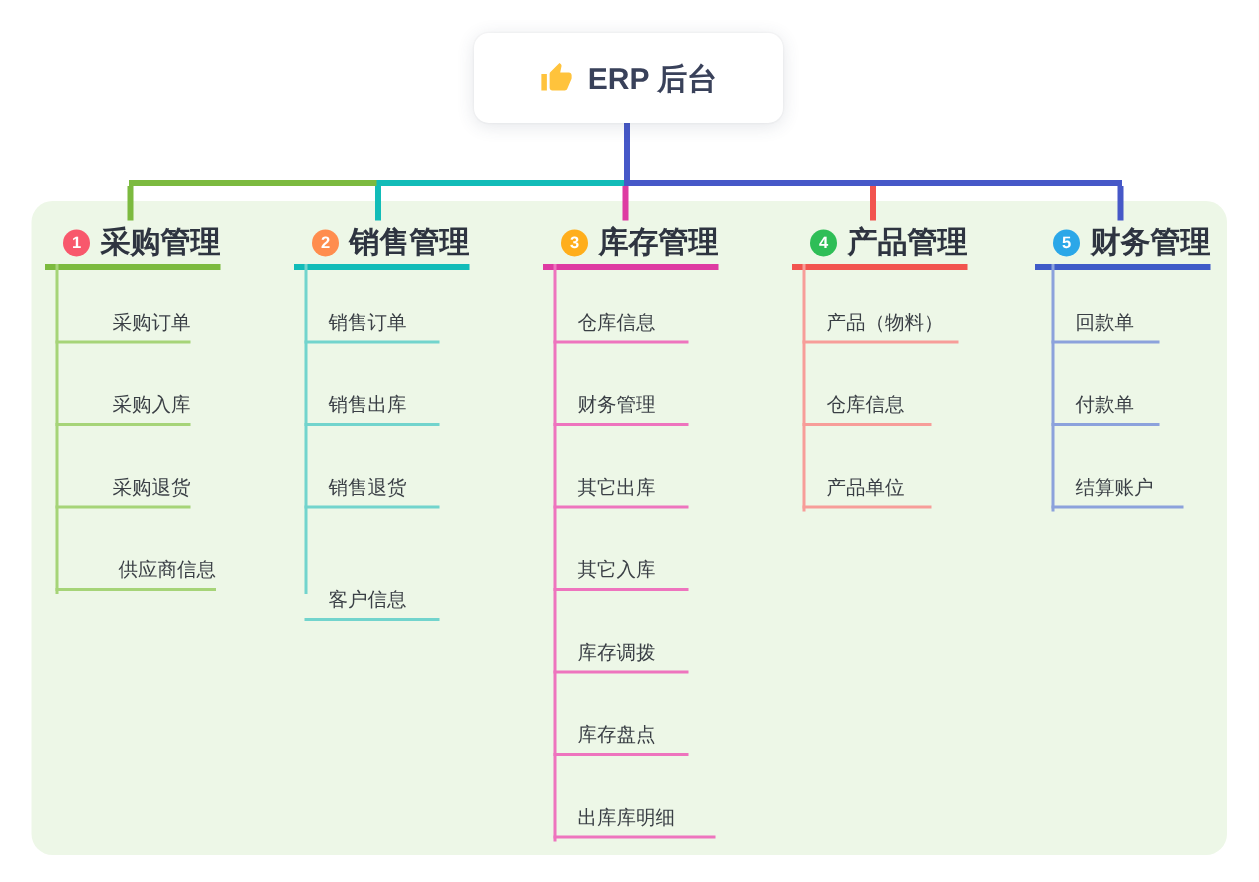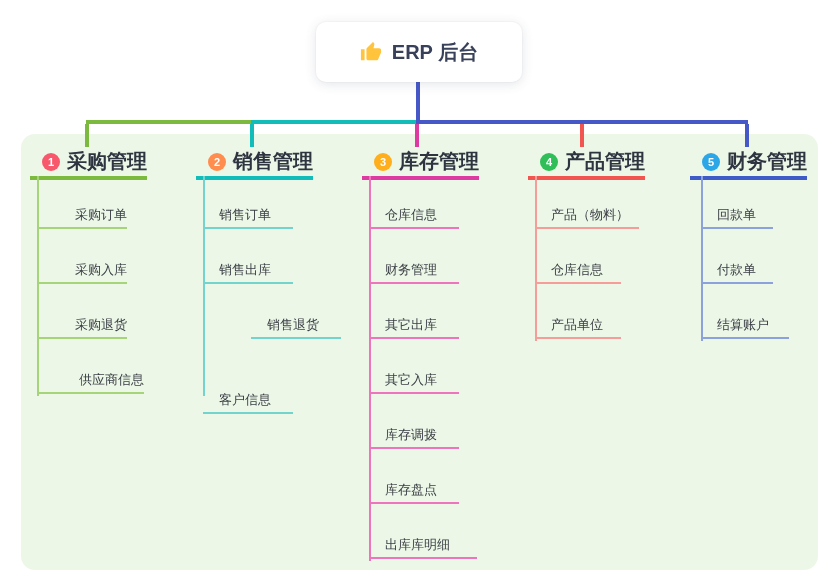--- a/index.html
+++ b/index.html
@@ -112,21 +112,21 @@
   <div class="trunk b4" style="left:535px;height:165px;"></div>
   <div class="trunk b5" style="left:701px;height:165px;"></div>
 
   <div class="child b1" style="left:37px;top:203px;width:90px;">采购订单</div>
   <div class="child b1" style="left:37px;top:258px;width:90px;">采购入库</div>
   <div class="child b1" style="left:37px;top:313px;width:90px;">采购退货</div>
   <div class="child b1" style="left:37px;top:368px;width:107px;">供应商信息</div>
 
   <div class="child b2" style="left:203px;top:203px;width:90px;">销售订单</div>
   <div class="child b2" style="left:203px;top:258px;width:90px;">销售出库</div>
-  <div class="child b2" style="left:203px;top:313px;width:90px;margin-left:48px;">销售退货</div>
+  <div class="child b2" style="left:203px;top:313px;width:90px;">销售退货</div>
   <div class="child b2" style="left:203px;top:388px;width:90px;">客户信息</div>
 
   <div class="child b3" style="left:369px;top:203px;width:90px;">仓库信息</div>
   <div class="child b3" style="left:369px;top:258px;width:90px;">财务管理</div>
   <div class="child b3" style="left:369px;top:313px;width:90px;">其它出库</div>
   <div class="child b3" style="left:369px;top:368px;width:90px;">其它入库</div>
   <div class="child b3" style="left:369px;top:478px;width:90px;">库存盘点</div>
   <div class="child b3" style="left:369px;top:423px;width:90px;">库存调拨</div>
   <div class="child b3" style="left:369px;top:533px;width:108px;">出库库明细</div>
 

